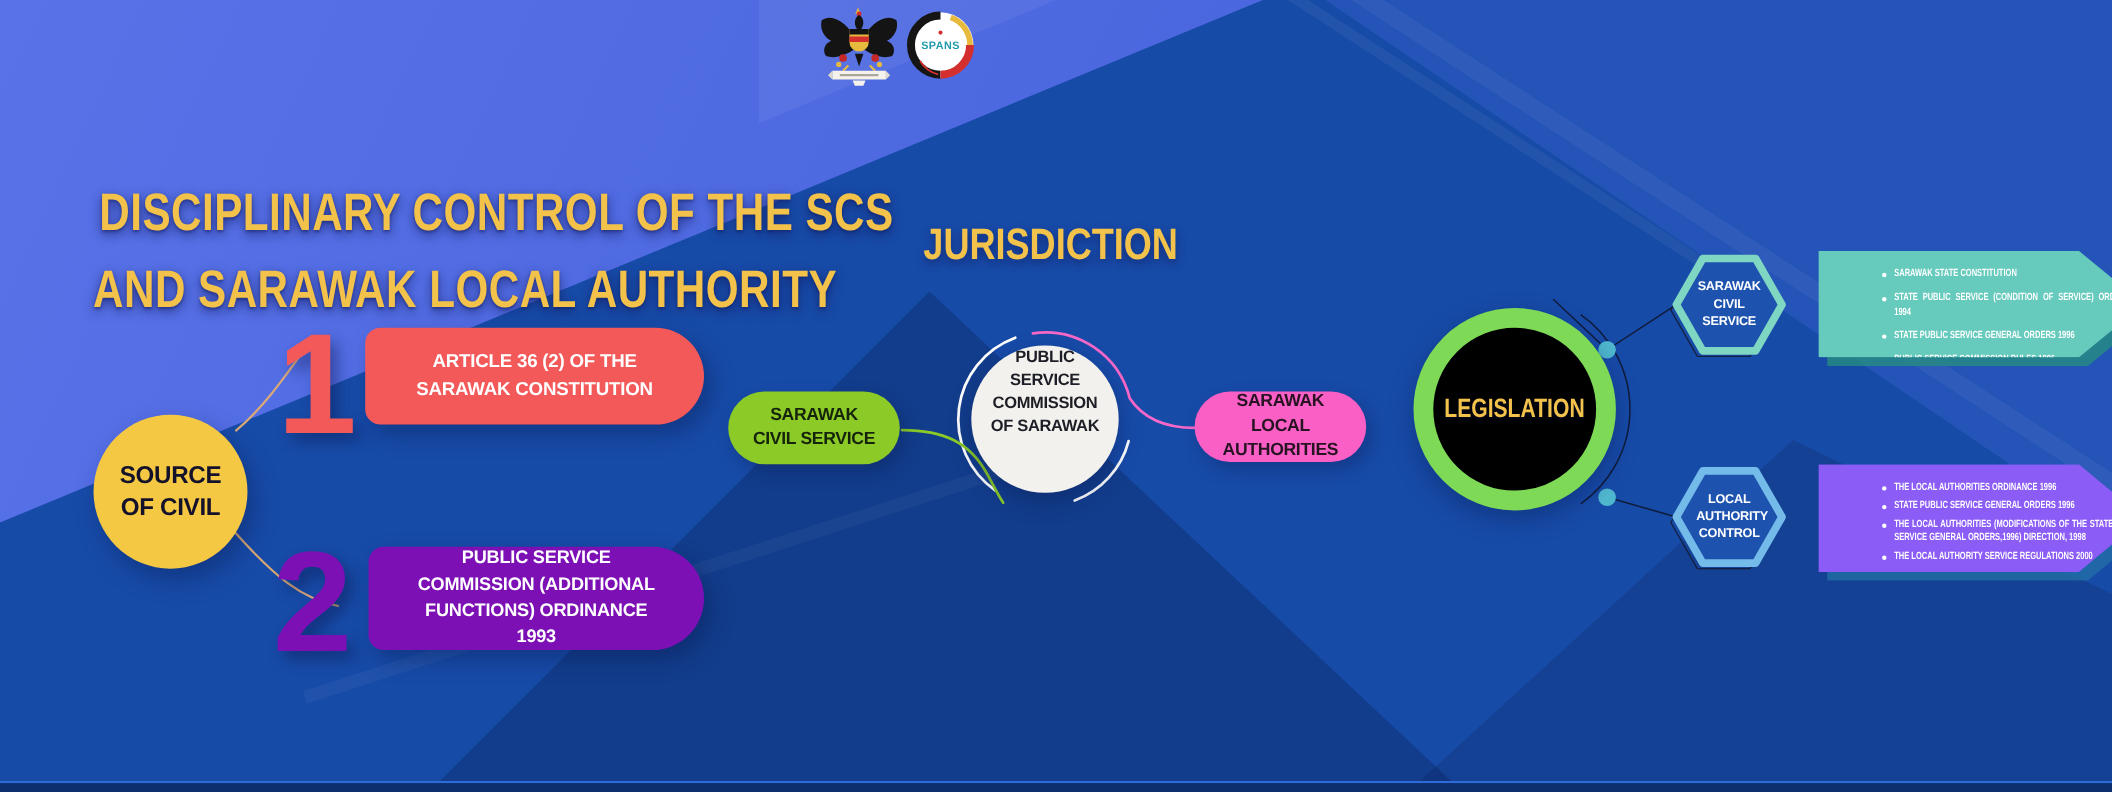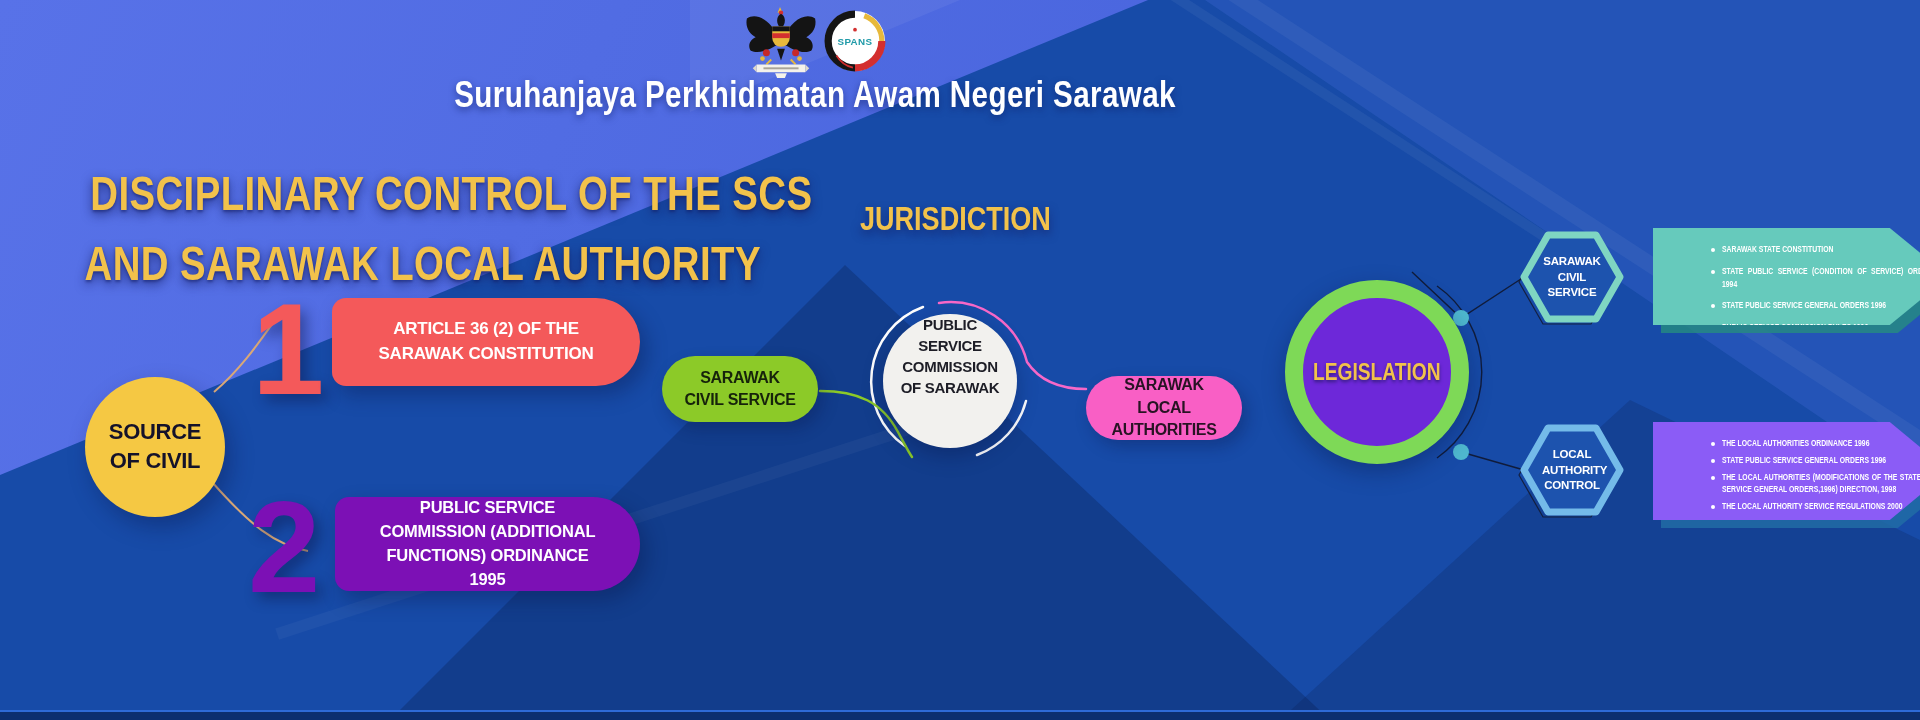--- a/index.html
+++ b/index.html
@@ -45,39 +45,39 @@
   .src-box{display:flex;align-items:center;justify-content:center;color:#ffffff;
     font-weight:700;text-align:center;box-shadow:7px 9px 20px rgba(10,20,70,.35);}
   .src-box1{left:332px;top:298px;width:308px;height:88px;background:#f4595a;
     border-radius:14px 44px 44px 14px;}
   .src-box1 .txt{width:260px;font-size:17px;line-height:1.45;letter-spacing:-.2px;}
   .src-box2{left:335px;top:497px;width:305px;height:94px;background:#7c10b5;
     border-radius:14px 47px 47px 14px;}
   .src-box2 .txt{width:230px;font-size:16.5px;line-height:1.45;letter-spacing:-.2px;}
   
   .jur-heading{left:755px;top:200px;width:400px;text-align:center;color:#f2c24b;
-    font-size:33px;font-weight:800;
+    font-size:40px;font-weight:800;
     text-shadow:0 4px 10px rgba(20,30,100,.7);}
   .jur-heading span{display:inline-block;transform:scaleX(.82);white-space:nowrap;}
   .pill{display:flex;align-items:center;justify-content:center;text-align:center;
     font-weight:800;box-shadow:5px 7px 16px rgba(10,20,70,.3);}
   .pill-green{left:662px;top:356px;width:156px;height:66px;border-radius:33px;
     background:#8cca28;color:#16230b;}
   .pill-green .txt{width:120px;font-size:16px;line-height:1.4;letter-spacing:-.3px;}
   .pill-pink{left:1086px;top:356px;width:156px;height:64px;border-radius:32px;
-    background:#f95fc5;color:#281323;margin-top:20px;}
+    background:#f95fc5;color:#281323;}
   .pill-pink .txt{width:122px;font-size:16px;line-height:1.4;letter-spacing:-.3px;}
   .psc-circle{left:883px;top:314px;width:134px;height:134px;border-radius:50%;
     background:#f2f1ee;display:flex;justify-content:center;
     box-shadow:0 8px 20px rgba(10,20,70,.35);}
   .psc-circle .txt{width:114px;text-align:center;color:#1d1d26;font-weight:800;
     font-size:15px;line-height:1.4;letter-spacing:-.3px;}
   
   .leg-ring{left:1285px;top:280px;width:184px;height:184px;border-radius:50%;
-    border:18px solid #7ed957;background:#6d28d9;box-sizing:border-box;
+    border:18px solid #7ed957;background:#000000;box-sizing:border-box;
     display:flex;align-items:center;justify-content:center;
     box-shadow:0 8px 22px rgba(10,20,70,.35);}
   .leg-ring .txt{color:#f2c24b;font-size:24px;font-weight:800;white-space:nowrap;
     transform:scaleX(.8);text-shadow:0 2px 4px rgba(10,20,60,.6);}
   .hex-label{position:absolute;width:60px;text-align:center;color:#ffffff;
     font-weight:700;font-size:11.5px;line-height:1.35;letter-spacing:-.2px;}
   .hex-label1{left:1542px;top:254px;}
   .hex-label2{left:1542px;top:447px;}
   
   .arrow-box,.arrow-shadow{clip-path:polygon(0% 0%,80% 0%,100% 50%,80% 100%,0% 100%);padding-left:40px;}
@@ -135,23 +135,20 @@
   <svg class="abs spans" viewBox="0 0 60 60">
     <circle cx="30" cy="30" r="29" fill="#ffffff"></circle>
     <path d="M30 4 A26 26 0 0 0 30 56" stroke="#151515" stroke-width="7" fill="none"></path>
     <path d="M30 56 A26 26 0 0 0 56 30" stroke="#d32f2f" stroke-width="7" fill="none"></path>
     <path d="M56 30 A26 26 0 0 0 39 5.6" stroke="#e7b93c" stroke-width="5" fill="none"></path>
     <circle cx="30" cy="19" r="1.8" fill="#d32f2f"></circle>
     <text x="30" y="33.5" text-anchor="middle" font-family="Liberation Sans, sans-serif" font-size="9.5" font-weight="bold" fill="#1f9aa8" letter-spacing="0.4">SPANS</text>
     <path d="M12 44 A26 26 0 0 0 28 55.8" stroke="#d32f2f" stroke-width="1.6" fill="none"></path>
   </svg>
 
-  <div class="abs org-title">
-    <span>Suruhanjaya Perkhidmatan Awam Negeri Sarawak</span>
-  </div>
 
   <div class="abs main-title">
     <div class="ln"><span>DISCIPLINARY CONTROL OF THE SCS</span></div>
     <div class="ln"><span>AND SARAWAK LOCAL AUTHORITY</span></div>
   </div>
 
   <svg class="abs overlay" width="1920" height="720">
 
     <path d="M 214 392 C 240 370 258 344 278 316" stroke="#d9a877" stroke-width="2" fill="none"></path>
     <path d="M 212 482 C 250 525 275 545 308 551" stroke="#d9a877" stroke-width="2" fill="none"></path>
@@ -175,21 +172,21 @@
 
   <div class="abs sop-circle">
     <div class="txt">SOURCE OF CIVIL</div>
   </div>
   <div class="abs big-num num1">1</div>
   <div class="abs src-box src-box1">
     <div class="txt">ARTICLE 36 (2) OF THE SARAWAK CONSTITUTION</div>
   </div>
   <div class="abs big-num num2">2</div>
   <div class="abs src-box src-box2">
-    <div class="txt">PUBLIC SERVICE COMMISSION (ADDITIONAL FUNCTIONS) ORDINANCE 1995</div>
+    <div class="txt">PUBLIC SERVICE COMMISSION (ADDITIONAL FUNCTIONS) ORDINANCE 1993</div>
   </div>
 
   <div class="abs jur-heading">
     <span>JURISDICTION</span>
   </div>
   <div class="abs pill pill-green">
     <div class="txt">SARAWAK CIVIL SERVICE</div>
   </div>
   <div class="abs psc-circle">
     <div class="txt">PUBLIC SERVICE COMMISSION OF SARAWAK</div>

